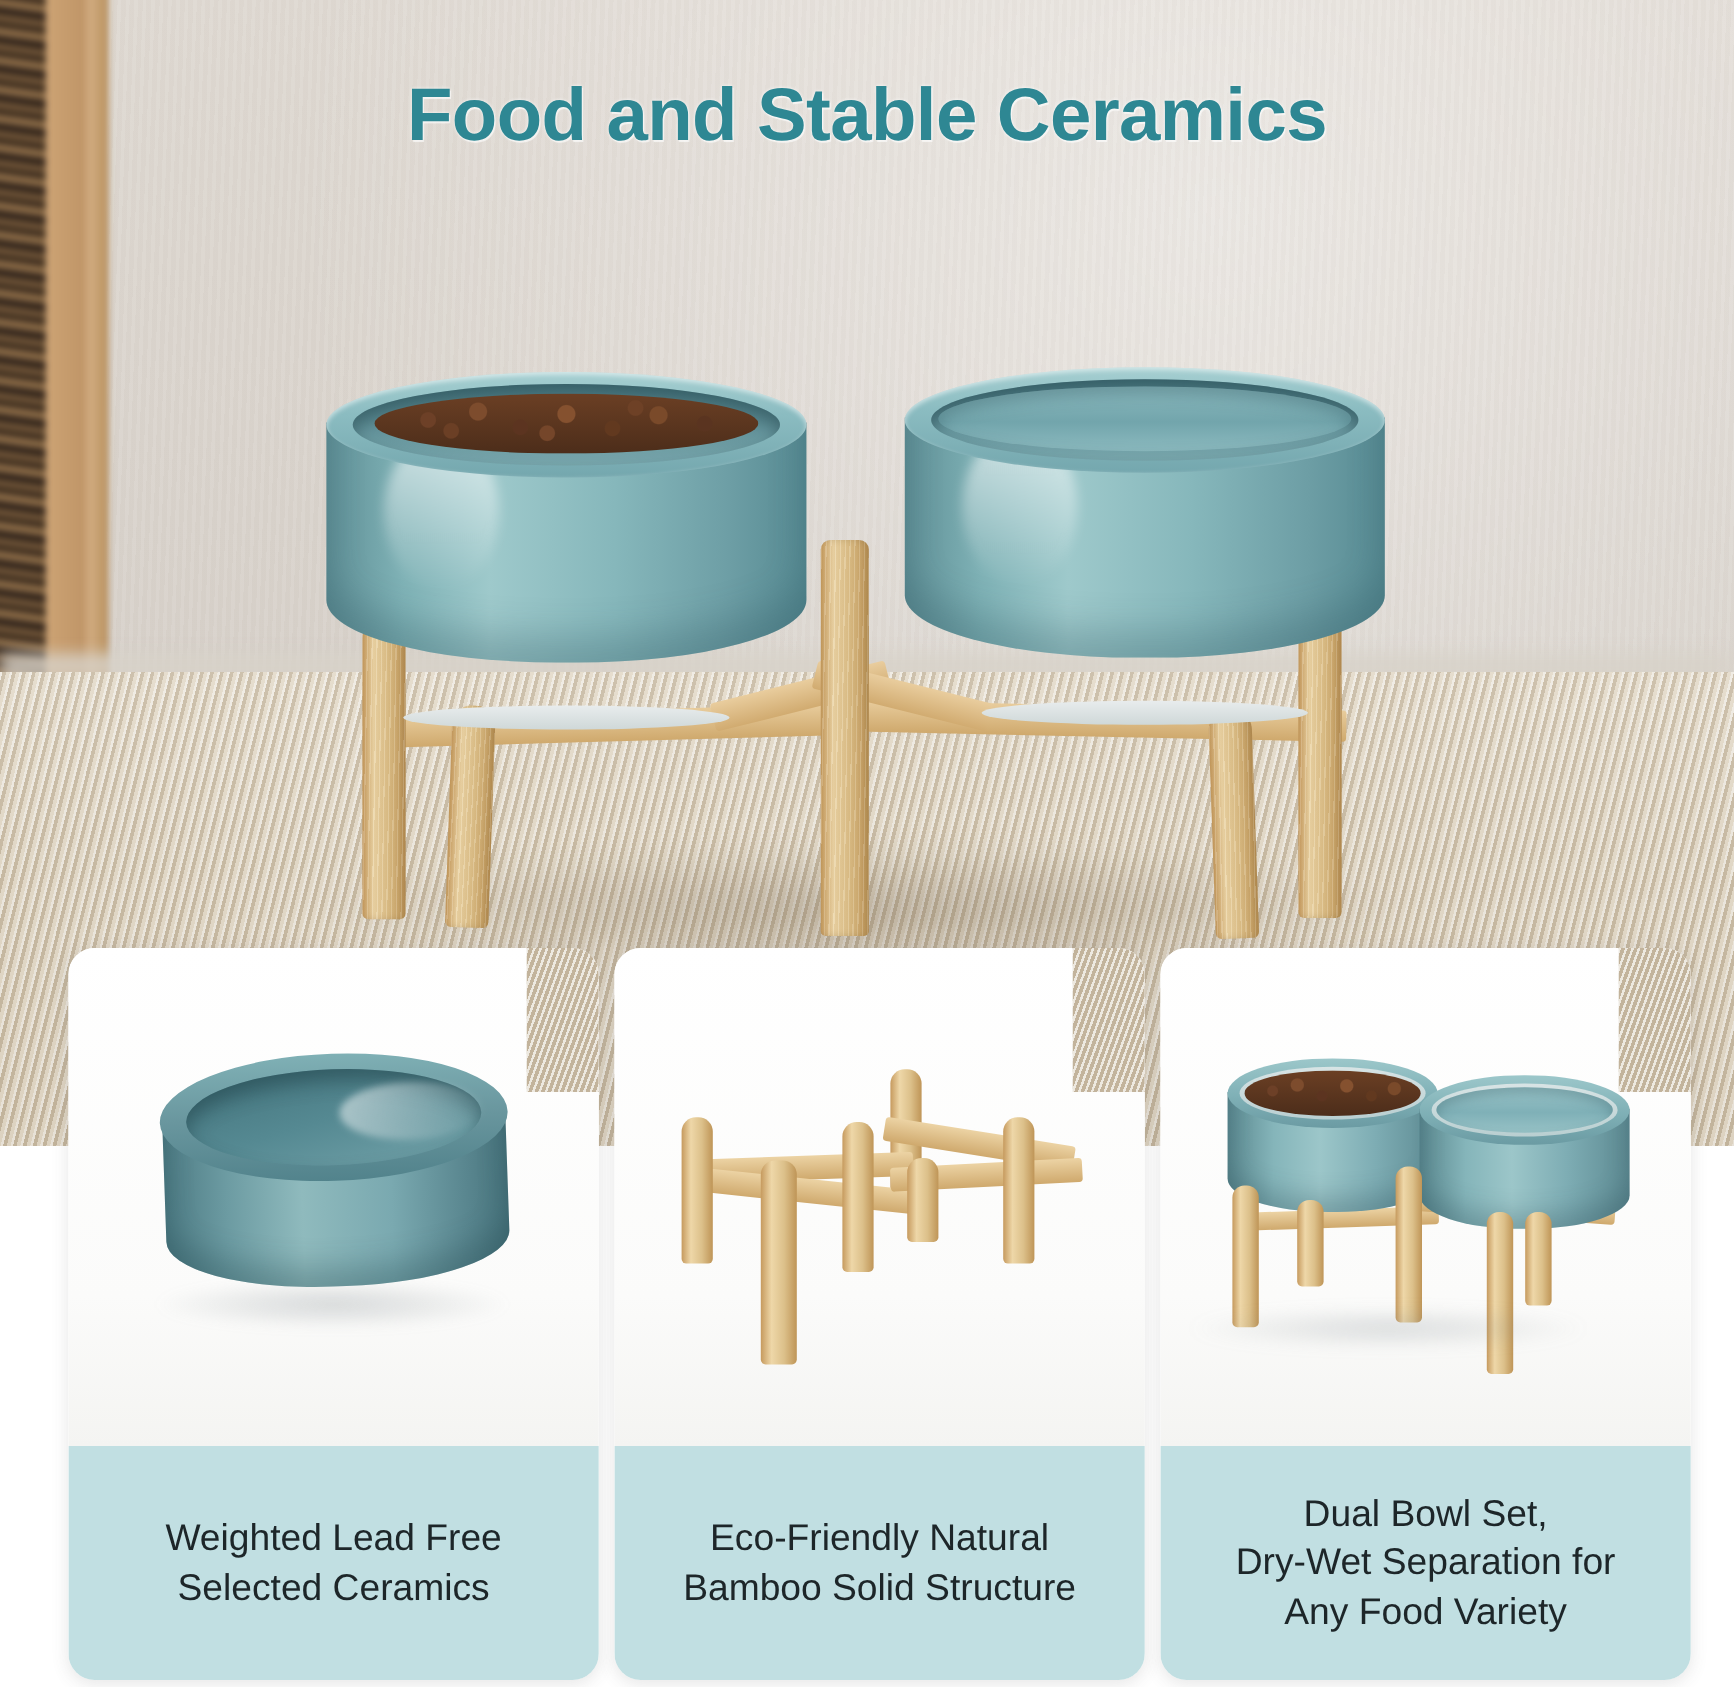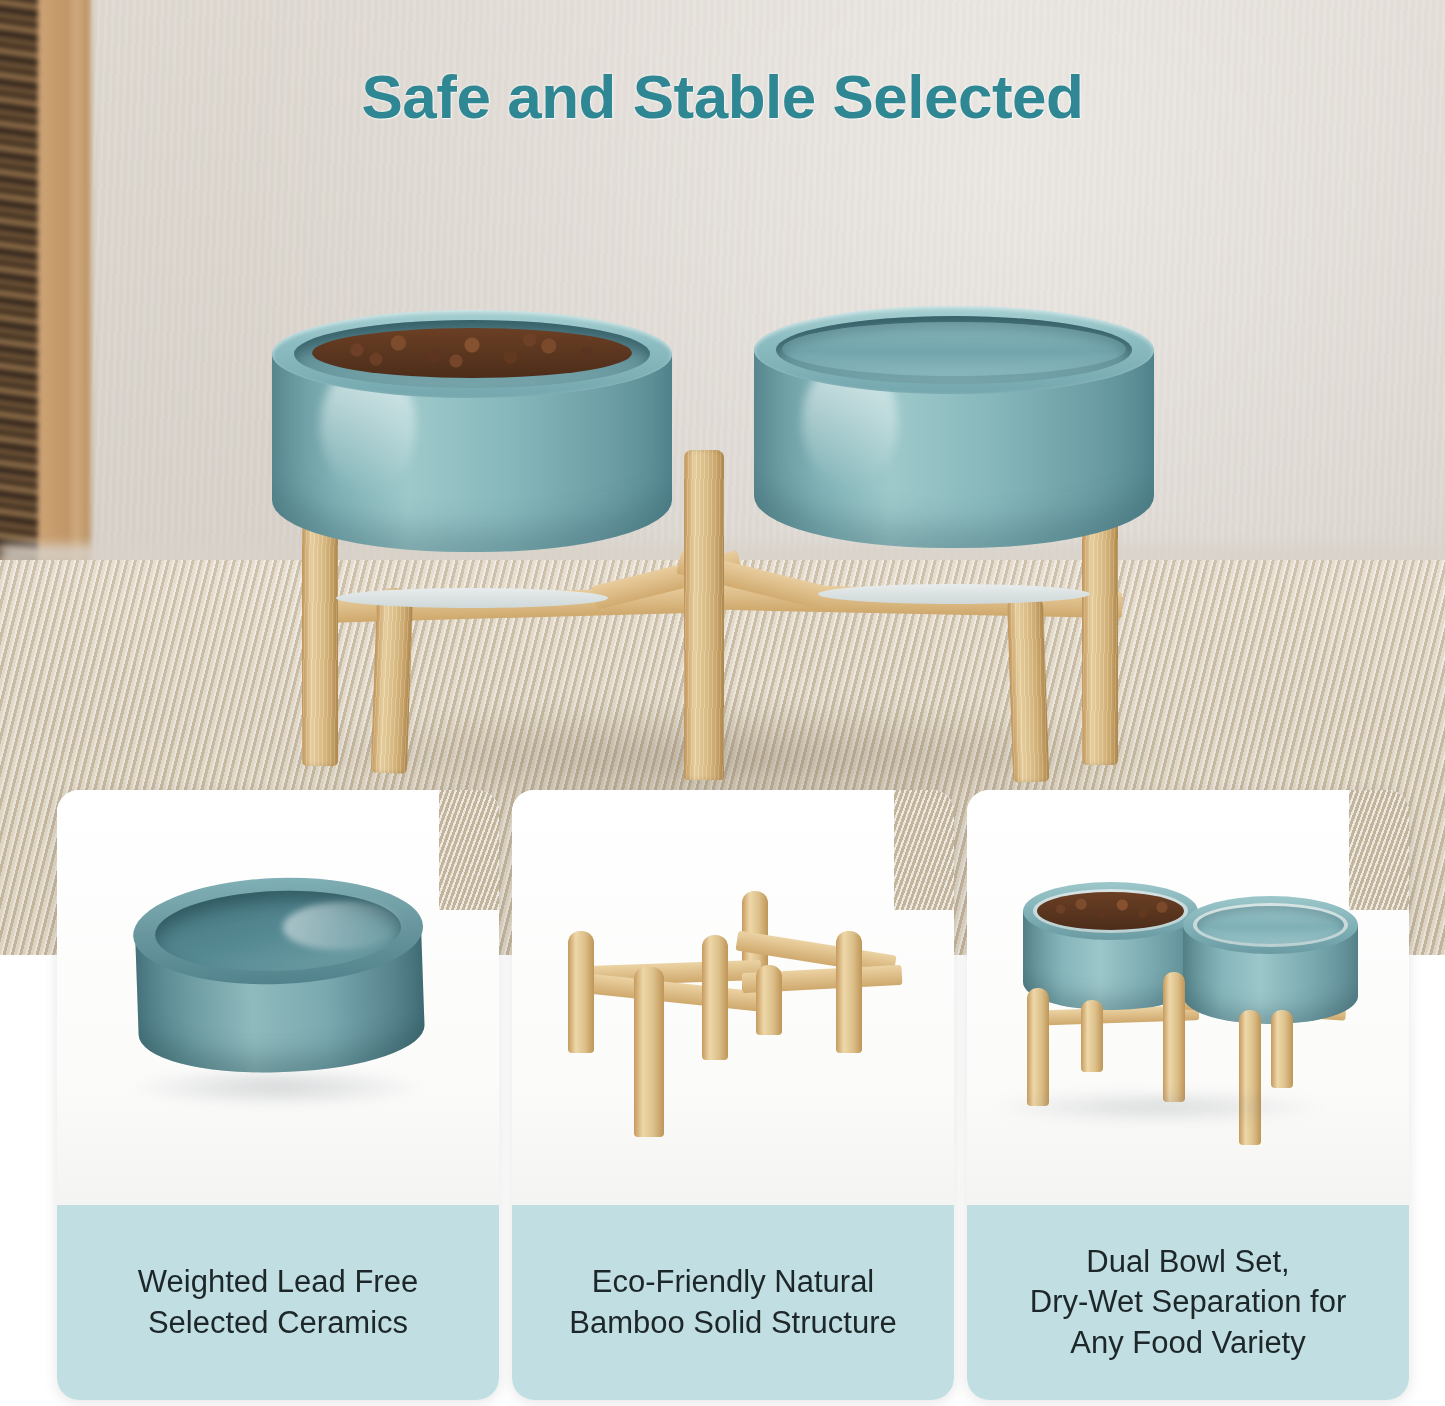--- a/index.html
+++ b/index.html
@@ -310,21 +310,21 @@
 
   <div class="frame-outer"></div>
   <div class="frame-inner"></div>
   <div class="frame-edge"></div>
 
   <div class="carpet-blur-top"></div>
   <div class="carpet"></div>
   <div class="floor-shadow"></div>
 
   <h1 class="headline">
-    <span>Safe and Stable Selected</span><br>
+    <span>Food and Stable Ceramics</span><br>
   </h1>
 
   <div class="product">
 
     <div class="rail-left"></div>
     <div class="rail-right"></div>
     <div class="rail-diag-l"></div>
     <div class="rail-diag-r"></div>
 
     <div class="leg leg-3">

